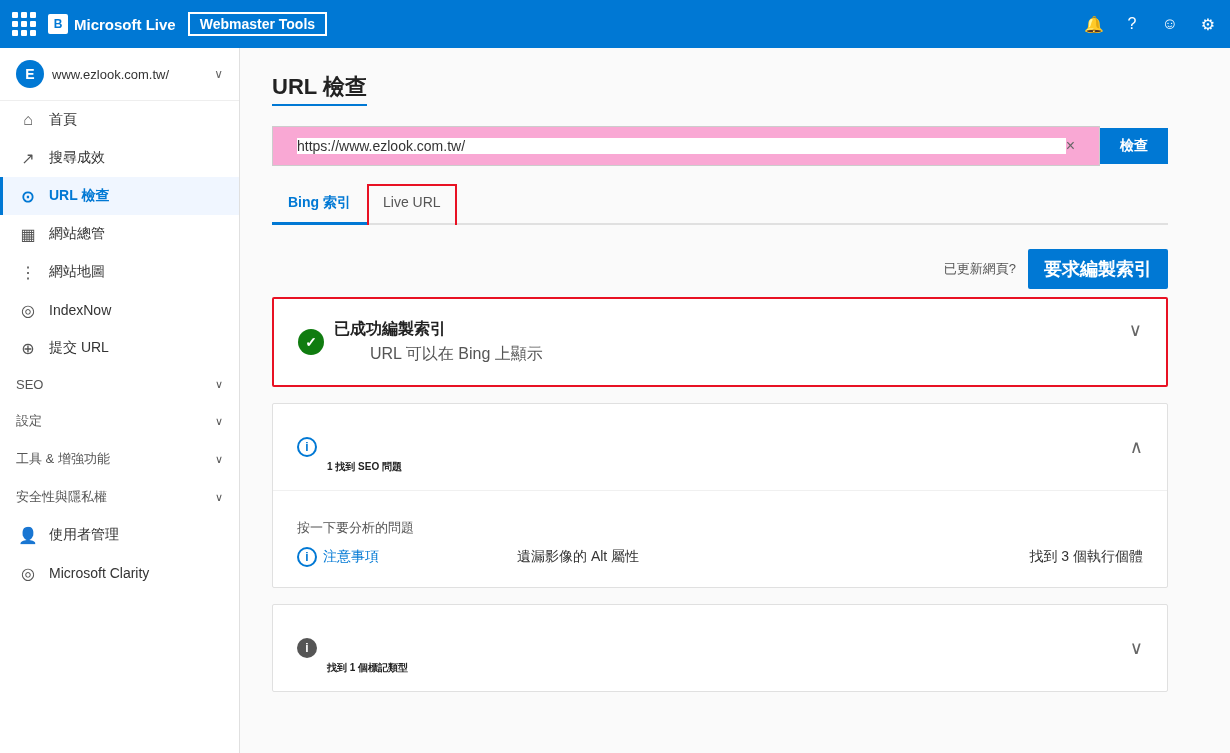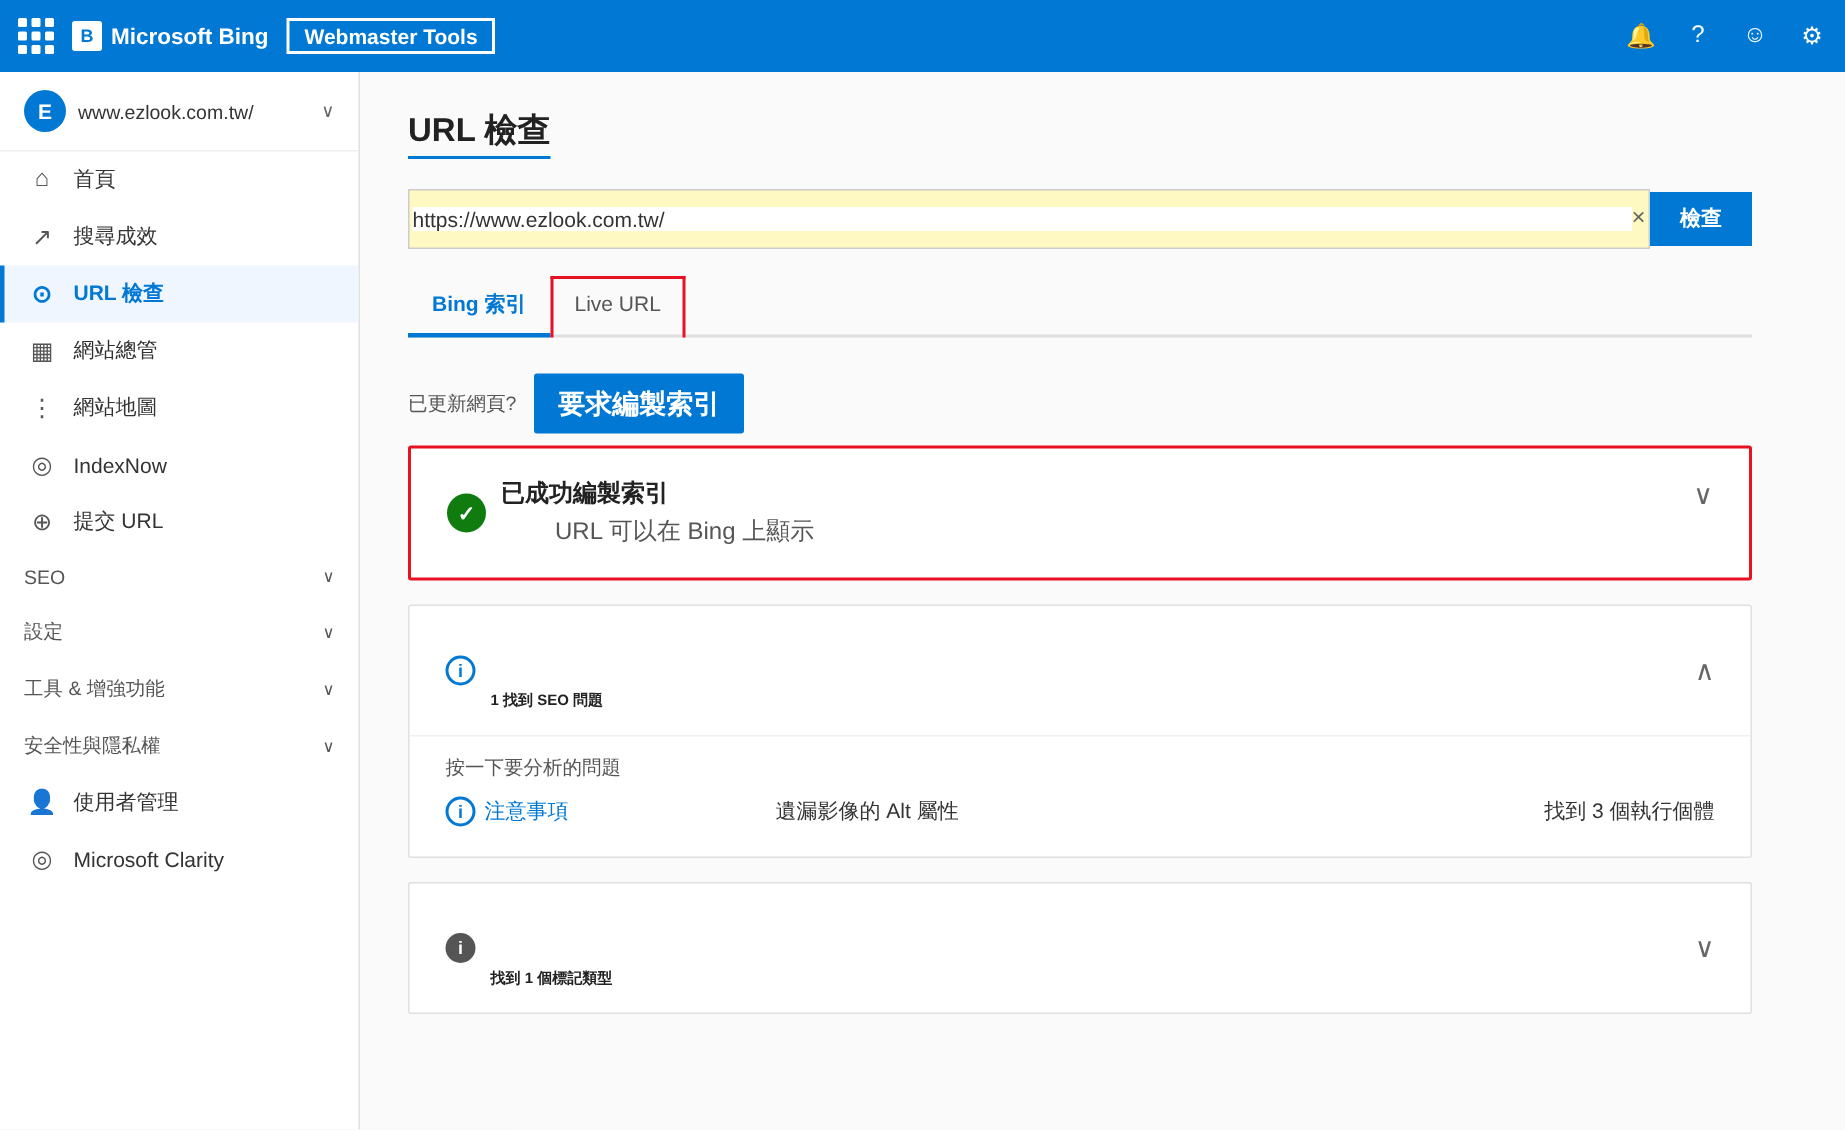--- a/index.html
+++ b/index.html
@@ -31,21 +31,21 @@
     .sidebar-item .si-icon { width: 18px; height: 18px; color: #555; display: flex; align-items: center; justify-content: center; font-size: 16px; }
     .sidebar-item.active .si-icon { color: #0078d4; }
     .sidebar-section { display: flex; align-items: center; justify-content: space-between; padding: 10px 16px; font-size: 13px; color: #555; cursor: pointer; }
     .sidebar-section-arrow { font-size: 11px; }
 
     
     .content { flex: 1; overflow-y: auto; background: #fafafa; display: flex; flex-direction: column; }
     .content-inner { padding: 24px 32px; max-width: 960px; }
     .page-title { font-size: 22px; font-weight: 600; color: #222; border-bottom: 2px solid #0078d4; display: inline-block; padding-bottom: 2px; margin-bottom: 20px; }
     .url-bar { display: flex; align-items: center; gap: 0; margin-bottom: 18px; }
-    .url-input-wrap { flex: 1; border: 1px solid #ccc; display: flex; align-items: center; background: #fef9c3; height: 40px; padding: 0 2px; justify-content: space-between; }
+    .url-input-wrap { flex: 1; border: 1px solid #ccc; display: flex; align-items: center; background: #f9a8d4; height: 40px; padding: 0 24px; justify-content: space-between; }
     .url-input { border: none; outline: none; flex: 1; font-size: 14px; color: #333; }
     .url-clear { cursor: pointer; color: #666; font-size: 16px; }
     .url-search-btn { background: #0078d4; color: white; border: none; height: 36px; padding: 0 20px; font-size: 14px; cursor: pointer; font-weight: 600; }
     .tabs { display: flex; gap: 0; border-bottom: 2px solid #e0e0e0; margin-bottom: 24px; }
     .tab { padding: 10px 16px; font-size: 14px; cursor: pointer; color: #555; border-bottom: 3px solid transparent; margin-bottom: -2px; }
     .tab.active { color: #0078d4; border-bottom-color: #0078d4; font-weight: 600; }
 
     
     .card { background: white; border: 1px solid #e0e0e0; margin-bottom: 16px; padding: 20px 24px; border-radius: 2px; }
     .card-top { display: flex; align-items: flex-start; justify-content: space-between; }
@@ -54,29 +54,29 @@
     .card-title { font-size: 16px; font-weight: 600; color: #222; }
     .card-subtitle { font-size: 16px; color: #555; margin-top: 4px; padding-left: 36px; }
     .card-chevron { font-size: 18px; color: #666; cursor: pointer; }
     .card-header-left { display: flex; align-items: center; gap: 10px; }
     .info-icon { width: 20px; height: 20px; border-radius: 50%; border: 2px solid #0078d4; color: #0078d4; display: flex; align-items: center; justify-content: center; font-size: 12px; font-weight: bold; flex-shrink: 0; }
     .info-icon-dark { width: 20px; height: 20px; border-radius: 50%; background: #555; color: white; display: flex; align-items: center; justify-content: center; font-size: 12px; font-weight: bold; flex-shrink: 0; }
     .section-title { font-size: 10px; font-weight: 600; color: #222; margin-top: 40px; }
 
     .seo-section { background: white; border: 1px solid #e0e0e0; margin-bottom: 16px; border-radius: 2px; }
     .seo-section-header { display: flex; align-items: center; justify-content: space-between; padding: 16px 24px; }
-    .seo-section-body { padding: 0 24px 20px 24px; border-top: 1px solid #f0f0f0; }
+    .seo-section-body { padding: 16px 24px 20px 24px; border-top: 1px solid #f0f0f0; }
     .seo-body-desc { font-size: 13px; color: #555; margin: 12px 0 10px 0; }
     .seo-issue-row { display: flex; align-items: center; gap: 0; }
     .seo-issue-type { display: flex; align-items: center; gap: 6px; width: 220px; }
     .seo-issue-link { color: #0078d4; text-decoration: none; font-size: 14px; cursor: pointer; }
     .seo-issue-desc { flex: 1; font-size: 14px; color: #333; }
     .seo-issue-count { font-size: 14px; color: #333; }
 
-    .request-index-area { display: flex; align-items: center; gap: 12px; margin-bottom: 8px; }
+    .request-index-area { display: flex; align-items: center; justify-content: flex-end; gap: 12px; margin-bottom: 8px; }
     .request-text { font-size: 13px; color: #555; }
     .request-btn { background: #0078d4; color: white; border: none; padding: 8px 16px; font-size: 18px; cursor: pointer; font-weight: 600; border-radius: 2px; }
 
     
     .card-indexed { border: 2px solid #e81123; }
   </style>
 </head>
 <body>
 
 <div class="topbar">
@@ -88,21 +88,21 @@
       <div class="topbar-dot"></div>
       <div class="topbar-dot"></div>
     <div class="topbar-dot"></div>
       <div class="topbar-dot"></div>
       <div class="topbar-dot"></div>
   </div>
   <div class="topbar-logo">
     <div class="topbar-logo-icon">
         <span>B</span>
       </div>
-    <span>Microsoft Bing</span>
+    <span>Microsoft Live</span>
   </div>
   <div class="topbar-app-name">Webmaster Tools</div>
   <div class="topbar-spacer"></div>
   <div class="topbar-icons">
     <div class="topbar-icon">🔔</div>
     <div class="topbar-icon">?</div>
     <div class="topbar-icon">☺</div>
     <div class="topbar-icon">⚙</div>
   </div>
 </div>

